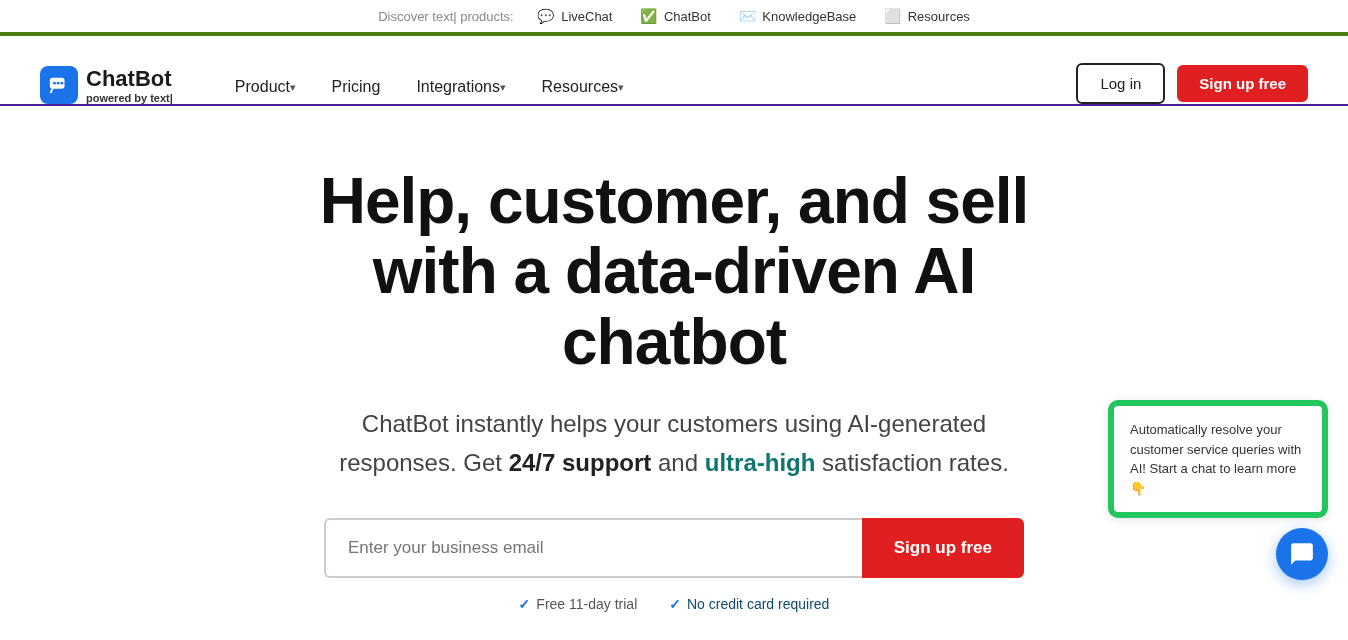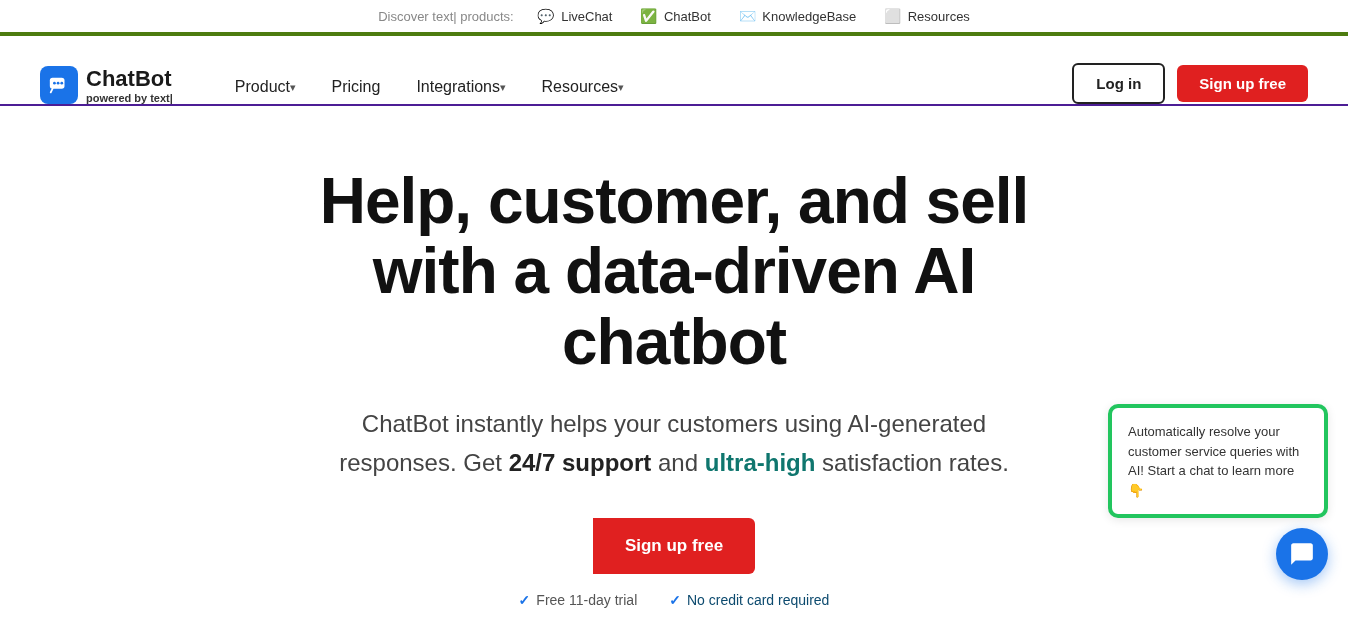--- a/index.html
+++ b/index.html
@@ -56,21 +56,21 @@
     }
     .nav-chevron { font-size: 11px; color: #555; }
 
     .nav-actions { display: flex; align-items: center; gap: 12px; margin-left: auto; }
     .btn-login {
       padding: 10px 22px;
       border: 2px solid #222;
       border-radius: 6px;
       background: #fff;
       font-size: 15px;
-      font-weight: 700;
+      font-weight: 400;
       cursor: pointer;
       color: #222;
     }
     .btn-signup-nav {
       padding: 10px 22px;
       border-radius: 6px;
       background: #e02020;
       color: #fff;
       font-size: 15px;
       font-weight: 700;
@@ -150,21 +150,21 @@
       position: fixed;
       bottom: 60px;
       right: 20px;
       display: flex;
       flex-direction: column;
       align-items: flex-end;
       gap: 10px;
     }
     .chat-bubble {
       background: #fff;
-      border: 4px solid #22c55e;
+      border: 6px solid #22c55e;
       border-radius: 10px;
       padding: 14px 16px;
       max-width: 220px;
       font-size: 13px;
       color: #333;
       line-height: 1.5;
       box-shadow: 0 2px 10px rgba(0,0,0,0.1);
     }
     .chat-button {
       width: 52px; height: 52px;
@@ -247,20 +247,21 @@
 
 <section class="hero">
   <h1 class="hero-title">
     <span>Help, customer, and sell</span><br>
     <span>with a data-driven AI chatbot</span>
   </h1>
 
   <p class="hero-subtitle">ChatBot instantly helps your customers using AI-generated<br>responses. Get <strong>24/7 support</strong> and <span style="color:#0f766e;font-weight:700;">ultra-high</span> satisfaction rates.</p>
 
   <div class="email-form">
+    <input type="email" class="email-input" placeholder="Enter your business email" style="">
     <button class="btn-signup-hero">Sign up free</button>
   </div>
 
   <div class="trial-info">
     <div class="trial-item">
       <span class="check-blue">✓</span>
       <span class="trial-label-dark">Free 11-day trial</span>
     </div>
     <div class="trial-item">
       <span class="check-blue">✓</span>

